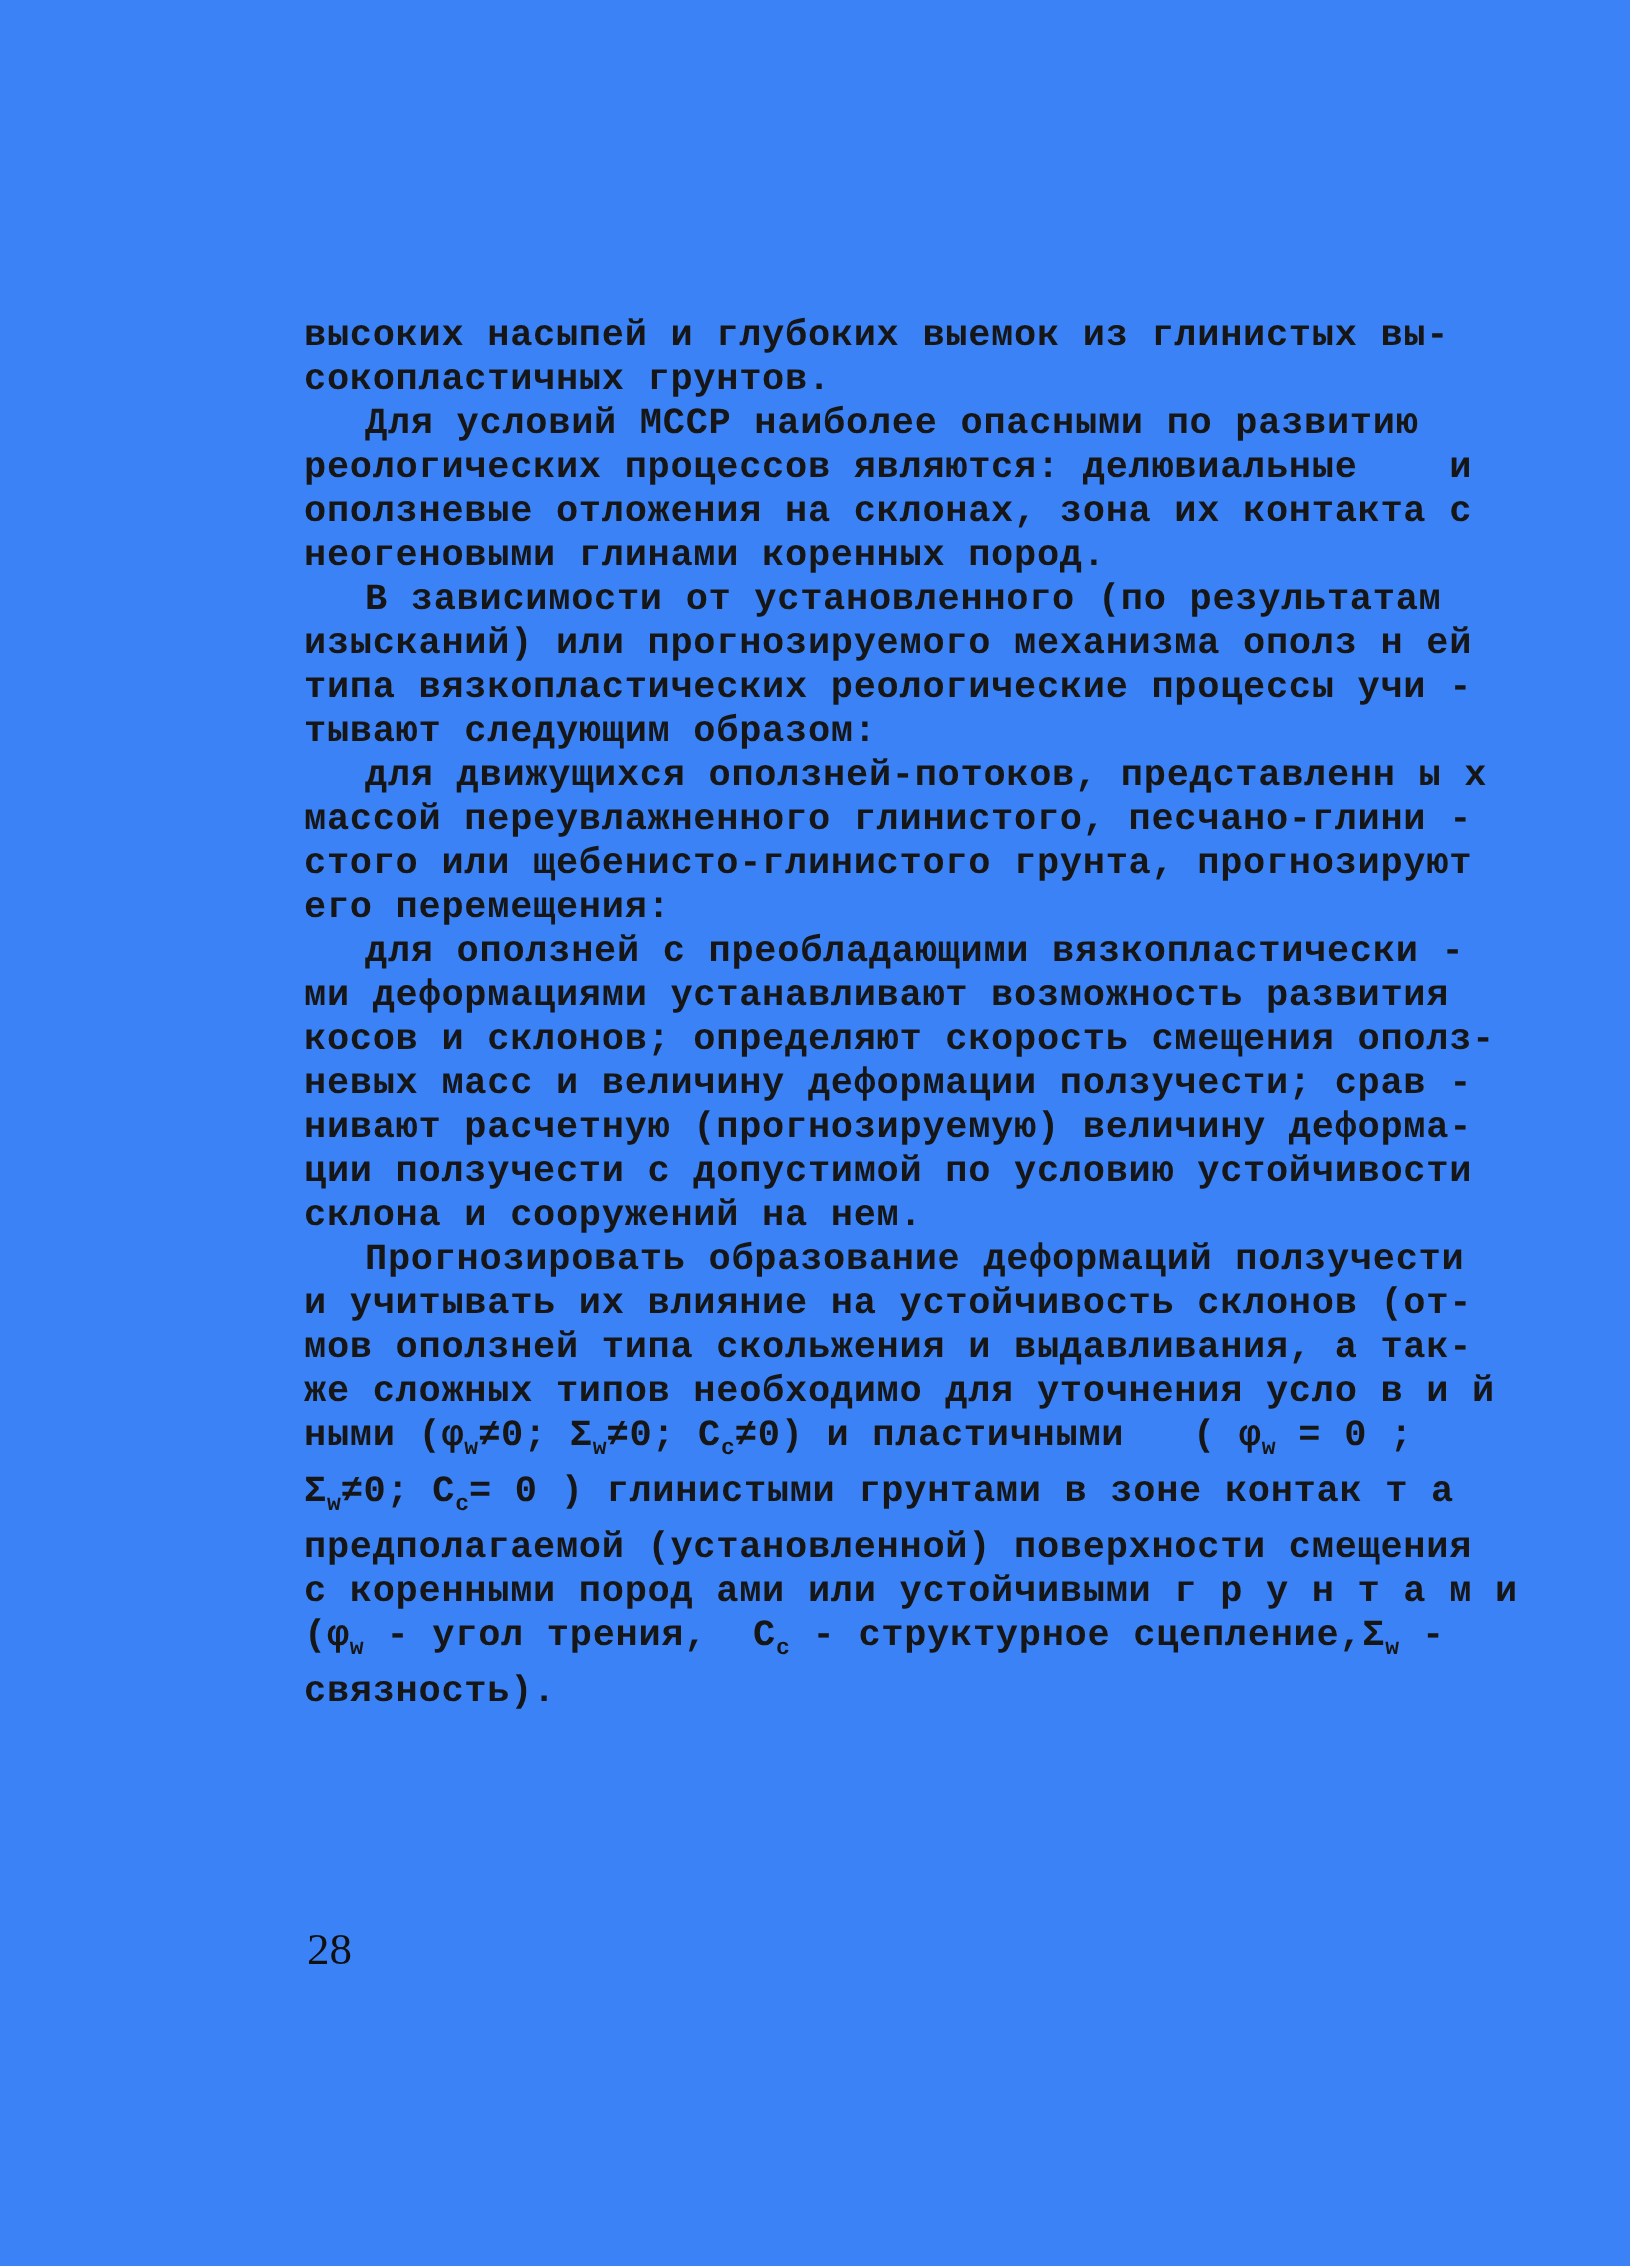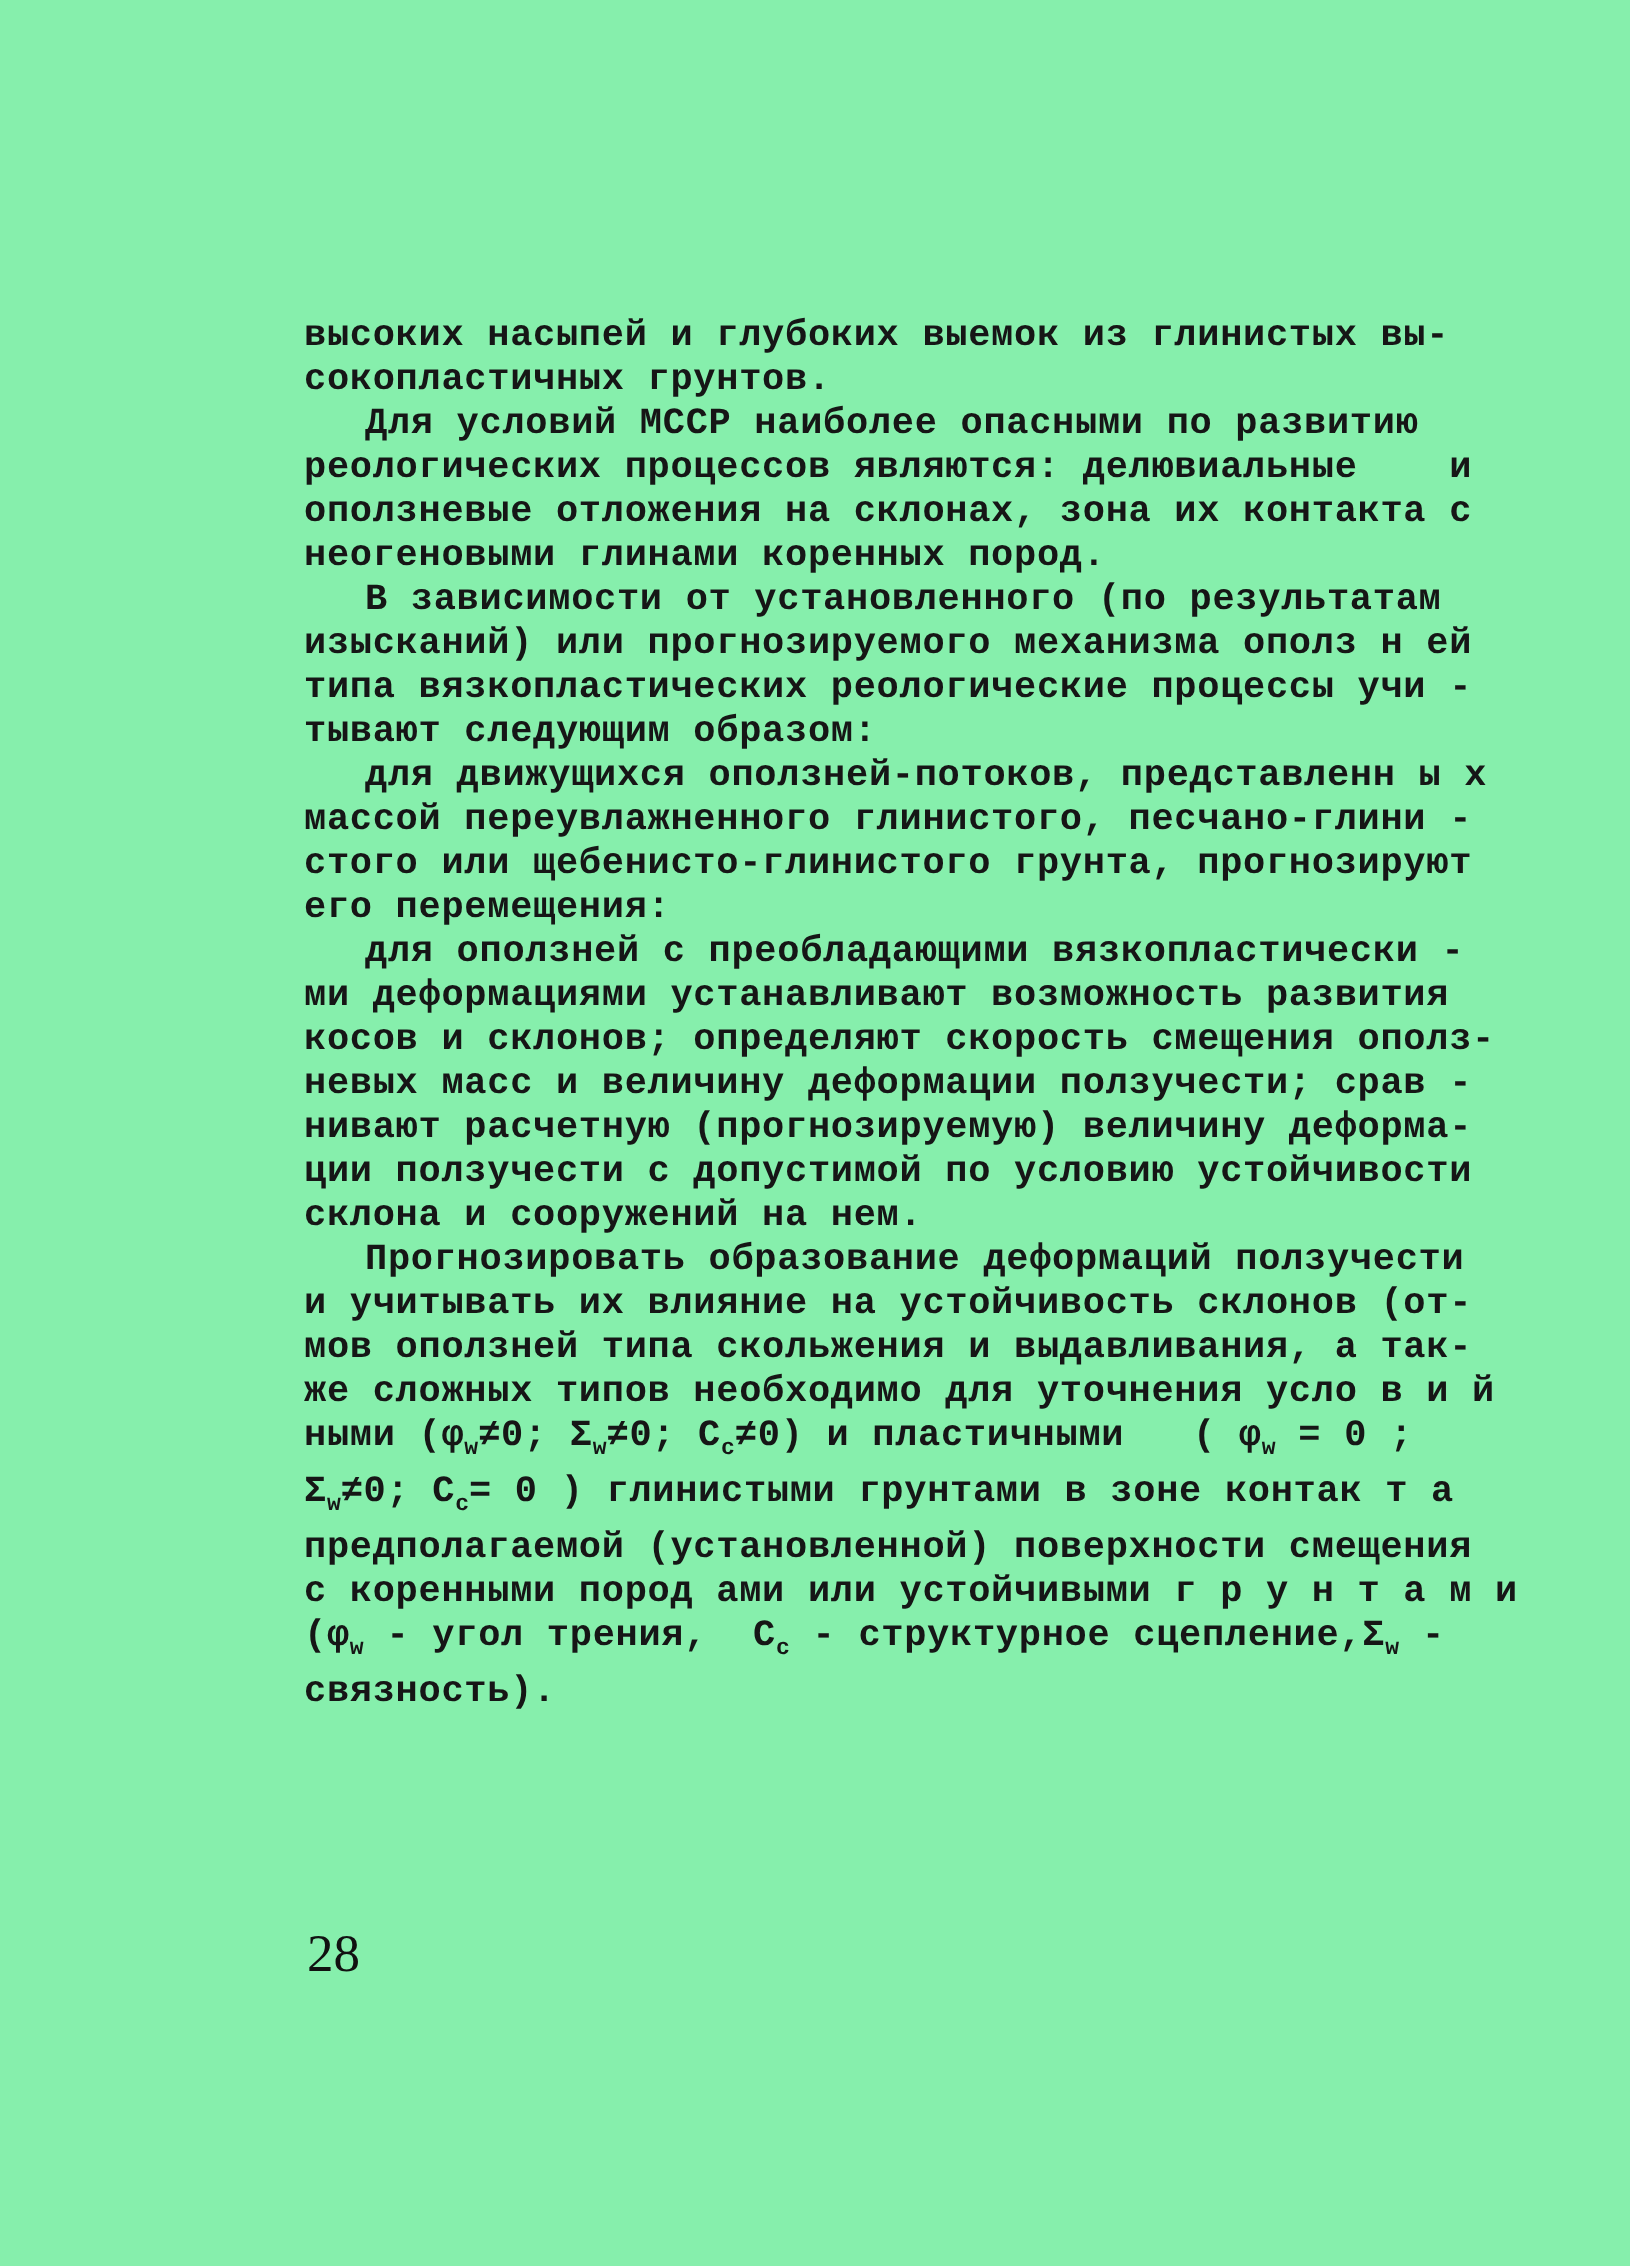--- a/index.html
+++ b/index.html
@@ -4,21 +4,21 @@
 <style>
   html, body {
     margin: 0;
     padding: 0;
     background: #ffffff;
   }
   .page {
     position: relative;
     width: 1631px;
     height: 2266px;
-    background: #86efac;
+    background: #3b82f6;
     overflow: hidden;
   }
   .text-column {
     position: absolute;
     left: 304px;
     top: 314px;
     width: 1194px;
   }
   .line {
     font-family: "Liberation Mono", "DejaVu Sans Mono", monospace;
@@ -37,21 +37,21 @@
     font-size: 23px;
     font-weight: 700;
     vertical-align: -9px;
     letter-spacing: 0;
   }
   .page-number {
     position: absolute;
     left: 307px;
     top: 1923px;
     font-family: "Liberation Serif", "DejaVu Serif", serif;
-    font-size: 53px;
+    font-size: 45px;
     font-weight: 400;
     color: #111111;
   }
 </style>
 </head>
 <body>
 
 <div class="page">
   <div class="text-column">
       <div class="line">высоких насыпей и глубоких выемок из глинистых вы-</div>

